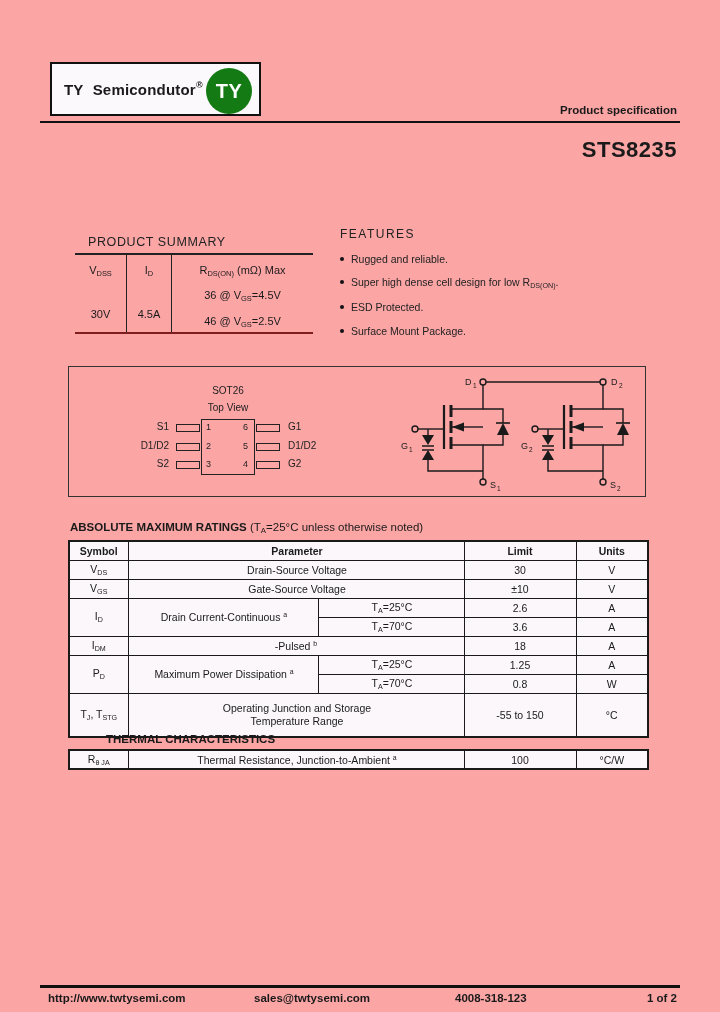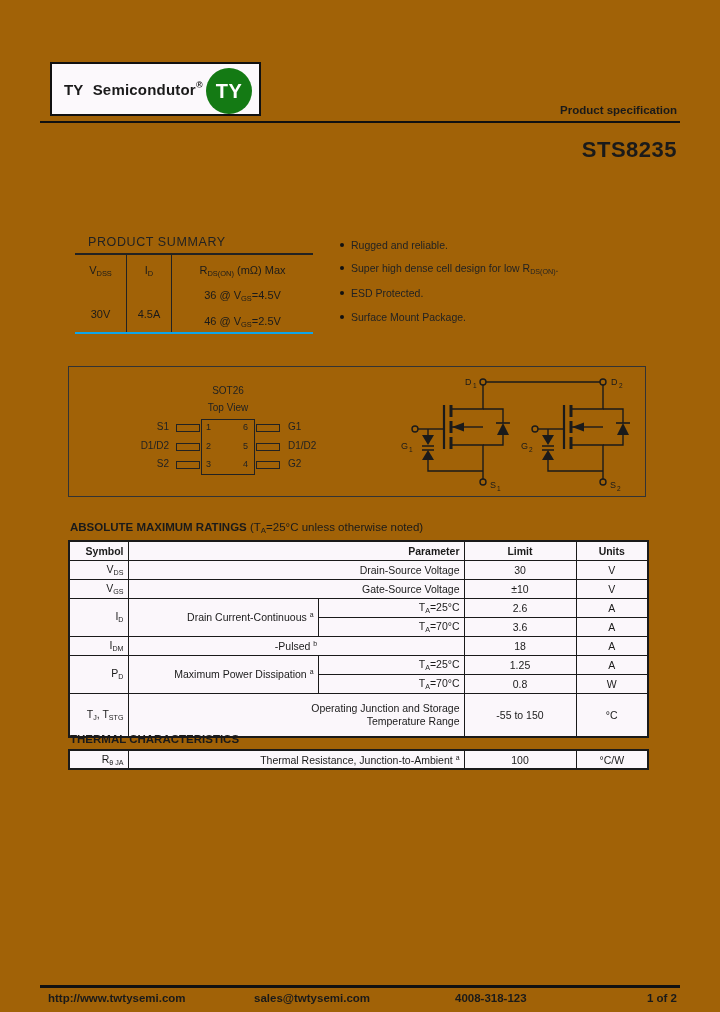--- a/index.html
+++ b/index.html
@@ -1,38 +1,38 @@
 <!DOCTYPE html>
 <html><head>
 <meta charset="utf-8">
 <style>
   html,body{margin:0;padding:0;}
   .page{
-    position:relative;width:720px;height:1012px;background:#a16207;
+    position:relative;width:720px;height:1012px;background:#fca5a5;
     font-family:"Liberation Sans",sans-serif;color:#1a1a1a;overflow:hidden;
   }
   .sub{font-size:68%;vertical-align:-0.22em;}
   .sup{font-size:66%;vertical-align:0.55em;}
 
   
   .logo-box{position:absolute;left:50px;top:62px;width:211px;height:54px;border:2px solid #111;
     display:flex;align-items:center;padding-left:12px;box-sizing:border-box;background:#fcf9fc;}
   .logo-name{font-weight:bold;font-size:15px;word-spacing:5px;letter-spacing:0.2px;}
   .logo-reg{font-size:9px;vertical-align:0.8em;}
   .logo-badge{position:absolute;right:7px;top:4px;width:46px;height:46px;border-radius:50%;
     background:#147a14;color:#fff;font-weight:bold;font-size:20px;display:flex;
     align-items:center;justify-content:center;letter-spacing:0.5px;}
   .spec-label{position:absolute;right:43px;top:104px;font-weight:bold;font-size:11.5px;}
   .top-rule{position:absolute;left:40px;top:121px;width:640px;height:2px;background:#111;}
   .part-number{position:absolute;right:43px;top:137px;font-weight:bold;font-size:22px;letter-spacing:0.5px;}
 
   
   .summary-title{position:absolute;left:88px;top:235px;font-size:12.5px;letter-spacing:0.6px;color:#222;}
   .summary-table{position:absolute;left:75px;top:253px;width:238px;height:81px;
-    border-top:2px solid #222;border-bottom:2px solid #0ea5e9;display:flex;box-sizing:border-box;}
+    border-top:2px solid #222;border-bottom:2px solid #7f1d1d;display:flex;box-sizing:border-box;}
   .sum-col{box-sizing:border-box;display:flex;flex-direction:column;align-items:center;}
   .sum-col.c1{width:51px;}
   .sum-col.c2{width:46px;border-left:1px solid #222;border-right:1px solid #222;}
   .sum-col.c3{width:141px;}
   .sum-h{font-size:11px;margin-top:9px;}
   .sum-v{font-size:11px;}
   .c1 .sum-v,.c2 .sum-v{margin-top:30px;}
   .c3 .sum-v{margin-top:11px;}
   .c3 .sum-v + .sum-v{margin-top:13px;}
 
@@ -64,21 +64,21 @@
   
   .sec-heading{position:absolute;left:70px;font-size:11.5px;}
   .sec-heading b{font-size:11.5px;}
   .heading-note{font-weight:normal;}
 
   
   table.spec{border-collapse:collapse;position:absolute;left:68px;width:579px;table-layout:fixed;
     border:2px solid #1a1a1a;font-size:10.5px;color:#1a1a1a;background:#fbf7fb;}
   table.spec td,table.spec th{border:1px solid #1a1a1a;padding:0 4px;height:19px;box-sizing:border-box;}
   table.spec th{font-weight:bold;}
-  .al{text-align:right;} .ac{text-align:center;margin-top:9px;}
+  .al{text-align:center;} .ac{text-align:center;margin-top:9px;}
   .param{padding-left:6px !important;}
   .tj-param{line-height:1.2;padding-top:2px !important;padding-bottom:2px !important;}
 
   
   .footer-rule{position:absolute;left:40px;top:985px;width:640px;height:3px;background:#111;}
   .footer-text{position:absolute;top:992px;font-weight:bold;font-size:11.5px;}
   .f-url{left:48px;} .f-email{left:254px;} .f-phone{left:455px;} .f-page{right:43px;}
 </style>
 </head>
 <body>
@@ -104,20 +104,21 @@
       <div class="sum-v">4.5A</div>
     </div>
     <div class="sum-col c3">
       <div class="sum-h"><span>R</span><span class="sub">DS(ON)</span><span> (mΩ) Max</span></div>
       <div class="sum-v"><span>36 @ V</span><span class="sub">GS</span><span>=4.5V</span></div>
       <div class="sum-v"><span>46 @ V</span><span class="sub">GS</span><span>=2.5V</span></div>
     </div>
   </div>
 
   <div class="features">
+    <div class="features-title">FEATURES</div>
     <div class="feature-item"><span class="dot"></span><span>Rugged and reliable.</span></div>
     <div class="feature-item"><span class="dot"></span><span>Super high dense cell design for low R</span><span class="sub">DS(ON)</span><span>.</span></div>
     <div class="feature-item"><span class="dot"></span><span>ESD Protected.</span></div>
     <div class="feature-item"><span class="dot"></span><span>Surface Mount Package.</span></div>
   </div>
 
   <div class="pkg-box">
     <div class="pkg-title">SOT26</div>
     <div class="pkg-view">Top View</div>
 
@@ -269,21 +270,21 @@
     </tr>
     <tr>
       <td class="al" style="height:44px;"><span>T</span><span class="sub">J</span><span>, </span><span>T</span><span class="sub">STG</span></td>
       <td class="al param tj-param" colspan="2"><span>Operating Junction and Storage</span><br><span>Temperature Range</span></td>
       <td class="ac">-55 to 150</td>
       <td class="ac">°C</td>
     </tr>
   </tbody>
     </table>
 
-  <div class="sec-heading" style="top:733px;">
+  <div class="sec-heading" style="top:733px;margin-left:36px;">
     <b>THERMAL CHARACTERISTICS</b>
   </div>
   <table class="spec" style="top:749px;">
     <colgroup>
         <col style="width:59px">
         <col style="width:336px">
         <col style="width:112px">
         <col style="width:72px">
       </colgroup>
     <tbody>

